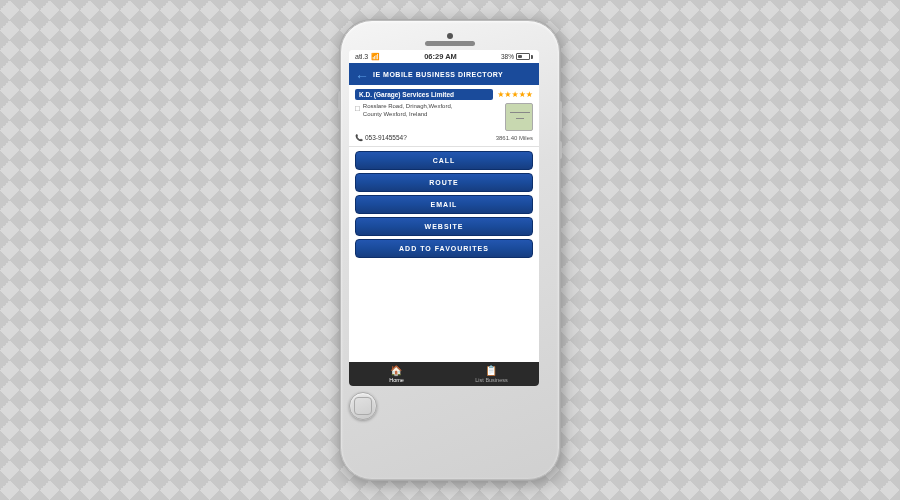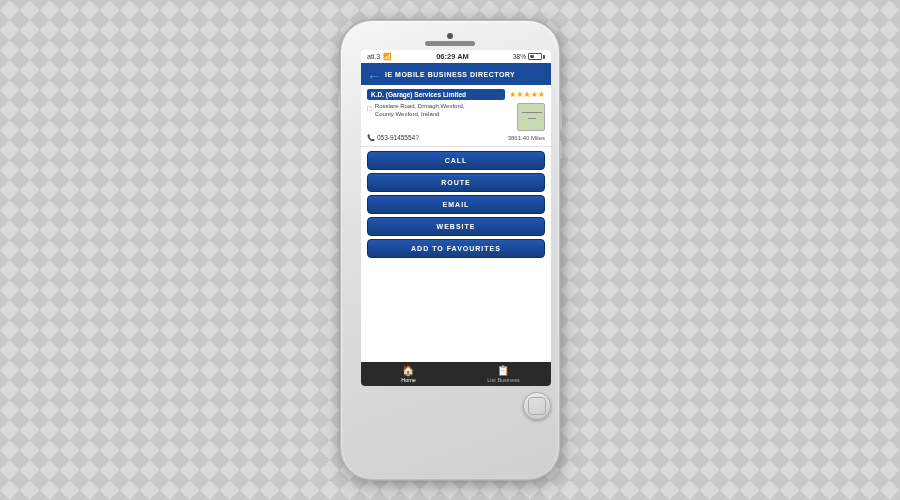--- a/index.html
+++ b/index.html
@@ -26,21 +26,21 @@
       height: 460px;
       background: linear-gradient(160deg, #f5f5f5 0%, #e0e0e0 40%, #d0d0d0 100%);
       border-radius: 32px;
       border: 1.5px solid #bbb;
       box-shadow:
         0 0 0 1px #aaa,
         2px 4px 18px rgba(0,0,0,0.35),
         inset 0 1px 3px rgba(255,255,255,0.8);
       display: flex;
       flex-direction: column;
-      align-items: flex-end;
+      align-items: flex-start;
       padding: 10px 8px;
       position: relative;
     }
 
     
     .phone-top {
       width: 100%;
       display: flex;
       flex-direction: column;
       align-items: center;

